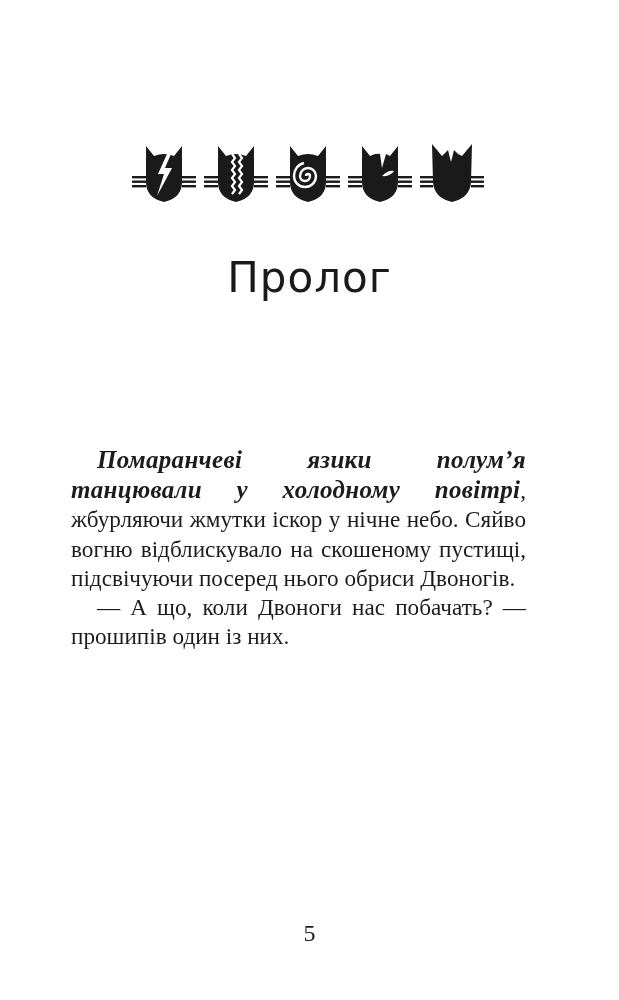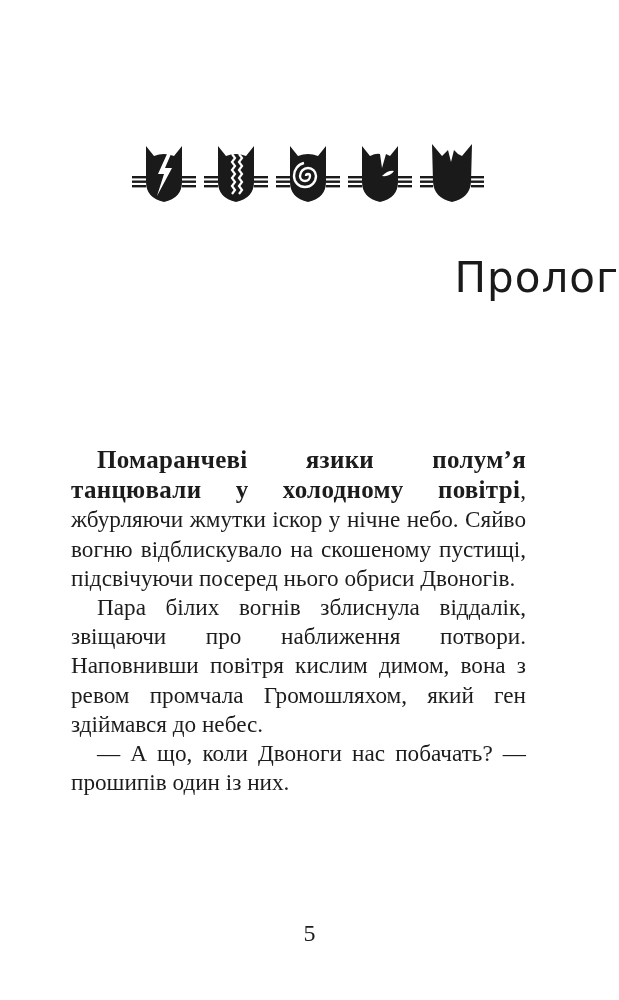--- a/index.html
+++ b/index.html
@@ -1,28 +1,28 @@
 <!DOCTYPE html>
 <html><head>
 <meta charset="utf-8">
 <style>
   html, body { margin: 0; padding: 0; background: #ffffff; }
   body { width: 619px; height: 1000px; position: relative; overflow: hidden; color: #1a1a1a; }
   .icons-row { position: absolute; left: 132px; top: 140px; width: 355px; height: 66px; }
   .cat-icon { position: absolute; top: 0; width: 64px; height: 66px; }
   .cat-icon svg { width: 64px; height: 66px; display: block; }
-  .title { position: absolute; left: 0; right: 0; top: 248px; text-align: right;
+  .title { position: absolute; left: 0; right: 0; top: 248px; text-align: center;
            font-family: "DejaVu Sans", sans-serif; font-size: 42px; font-weight: normal;
            letter-spacing: 1px; color: #1a1a1a; margin: 0; line-height: 60px; }
   .body-text { position: absolute; left: 71px; width: 455px; top: 445px;
                font-family: "Liberation Serif", serif; font-size: 23.2px; line-height: 29.2px;
                color: #1c1c1c; text-align: justify; }
   .body-text p { margin: 0; text-indent: 26px; text-align: justify; text-align-last: left; }
   .body-text p.first { text-indent: 26px; }
-  .lead { font-weight: bold; font-size: 25px; letter-spacing: 0.3px; }
+  .lead { font-weight: bold; font-style: italic; font-size: 25px; letter-spacing: 0.3px; }
   .page-number { position: absolute; left: 0; right: 0; top: 920px; text-align: center;
                  font-family: "Liberation Serif", serif; font-size: 24px; color: #1c1c1c; }
 </style>
 </head>
 <body>
 
 <div class="icons-row">
 
   <div class="cat-icon" style="left:0px">
     <svg viewBox="0 0 64 66">
@@ -97,18 +97,17 @@
           <rect x="51" y="45" width="13" height="2.4"></rect>
       </g>
     </svg>
   </div>
 </div>
 
 <h1 class="title">Пролог</h1>
 
 <div class="body-text">
   <p class="first"><span class="lead">Помаранчеві язики полум’я танцювали у холодному повітрі</span><span>, жбурляючи жмутки іскор у нічне небо. Сяйво вогню відблискувало на скошеному пустищі, підсвічуючи посеред нього обриси Двоногів.</span></p>
-  <p>Пара білих вогнів зблиснула віддалік, звіщаючи про наближення потвори. Наповнивши повітря кислим димом, вона з ревом промчала Громошляхом, який ген здіймався до небес.</p>
   <p>— А що, коли Двоноги нас побачать? — прошипів один із них.</p>
 
 </div>
 
 <div class="page-number">5</div>
 
 </body></html>

